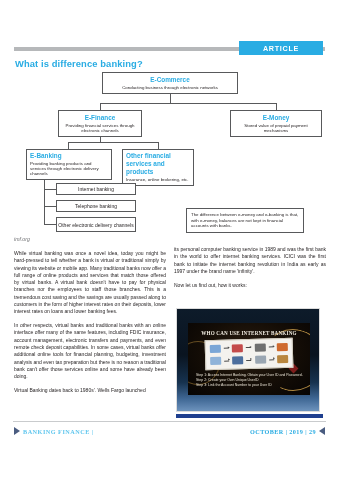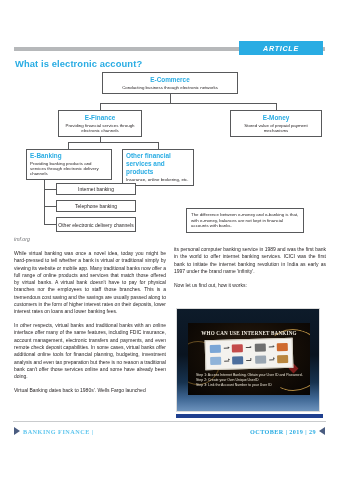--- a/index.html
+++ b/index.html
@@ -17,21 +17,21 @@
   .header-rule {
     position:absolute; left:14px; top:47px; width:311px; height:4px;
     background:#b6b8ba;
   }
   .article-tag {
     position:absolute; right:16px; top:41px;
     width:84px; height:14px;
     background:#29ace3;
     color:#ffffff;
     font-size:7.2px; font-weight:bold; letter-spacing:0.7px;
-    display:flex; align-items:center; justify-content:center;font-style:italic;
+    display:flex; align-items:center; justify-content:center;
   }
 
   .page-title {
     position:absolute; left:15px; top:58px;
     font-size:9.4px; font-weight:bold; color:#29ace3;
     letter-spacing:0.1px;
   }
 
   
   .diagram { position:absolute; left:0; top:70px; width:339px; height:160px; }
@@ -193,21 +193,21 @@
   .footer-date {
     font-family:"Liberation Serif", serif;
     font-size:6.2px; font-weight:bold; letter-spacing:0.4px; color:#29ace3;
   }
 </style>
 </head>
 <body>
 
 <div class="header-rule"></div>
 <div class="article-tag">ARTICLE</div>
-<div class="page-title">What is electronic account?</div>
+<div class="page-title">What is difference banking?</div>
 
 <div class="diagram">
 
   <div class="conn" style="left:169.5px; top:22px; width:0.8px; height:11px;"></div>
   <div class="conn" style="left:100px; top:33px; width:176px; height:0.8px;"></div>
   <div class="conn" style="left:100px; top:33px; width:0.8px; height:7px;"></div>
   <div class="conn" style="left:275.5px; top:33px; width:0.8px; height:7px;"></div>
   <div class="conn" style="left:99.8px; top:62px; width:0.8px; height:10px;"></div>
   <div class="conn" style="left:68px; top:72px; width:90px; height:0.8px;"></div>
   <div class="conn" style="left:68px; top:72px; width:0.8px; height:7px;"></div>

